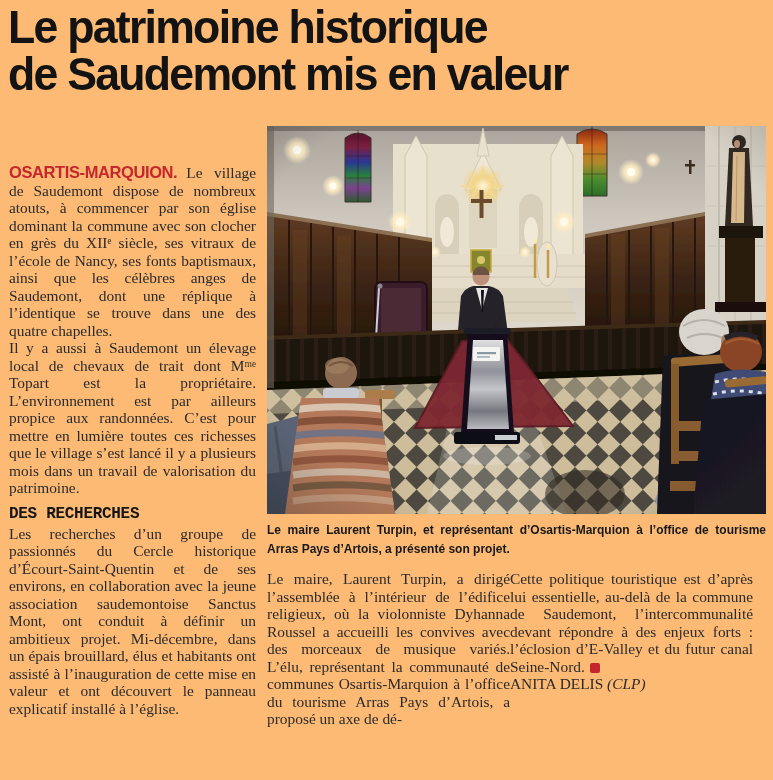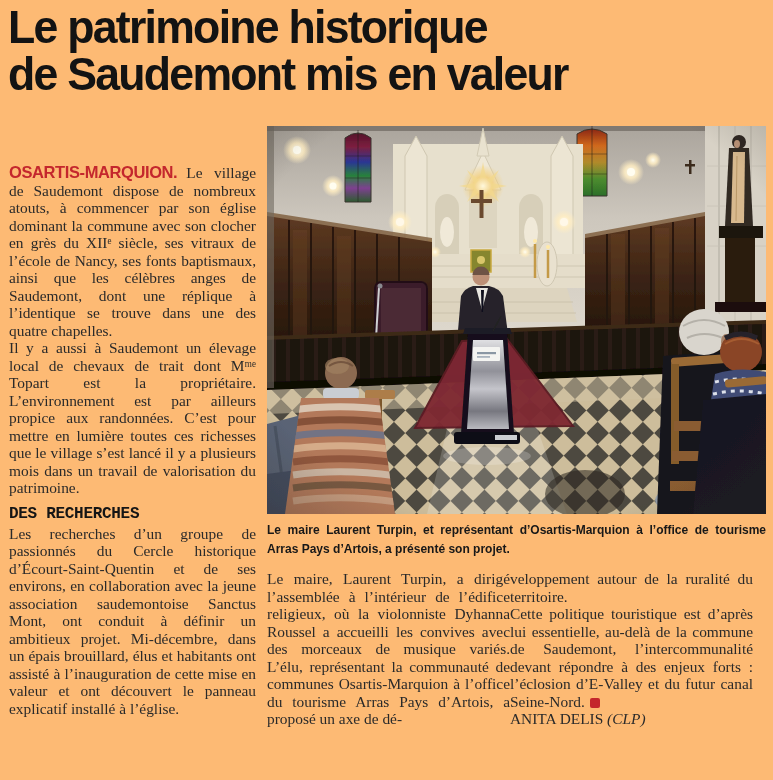--- a/index.html
+++ b/index.html
@@ -341,19 +341,18 @@
       </g>
     </svg>
     <figcaption>Le maire Laurent Turpin, et représentant d’Osartis-Marquion à l’office de tourisme Arras Pays d’Artois, a présenté son projet.</figcaption>
   </figure>
 
   <div class="cols-bottom">
     <div class="colb">
       <p class="body">Le maire, Laurent Turpin, a dirigé l’assemblée à l’intérieur de l’édifice religieux, où la violonniste Dyhanna Roussel a accueilli les convives avec des morceaux de musique variés. L’élu, représentant la communauté de communes Osartis-Marquion à l’office du tourisme Arras Pays d’Artois, a proposé un axe de dé-</p>
     </div>
     <div class="colb">
-      <p class="body">veloppement autour de la ruralité du territoire.</p>
       <p class="body"><span>Cette politique touristique est d’après lui essentielle, au-delà de la commune de Saudemont, l’intercommunalité devant répondre à des enjeux forts : l’éclosion d’E-Valley et du futur canal Seine-Nord.</span><span class="end-marker"></span></p>
       <p class="body byline"><span>ANITA DELIS</span> <span class="clp">(CLP)</span></p>
     </div>
   </div>
 
 </div>
 
 </body></html>

